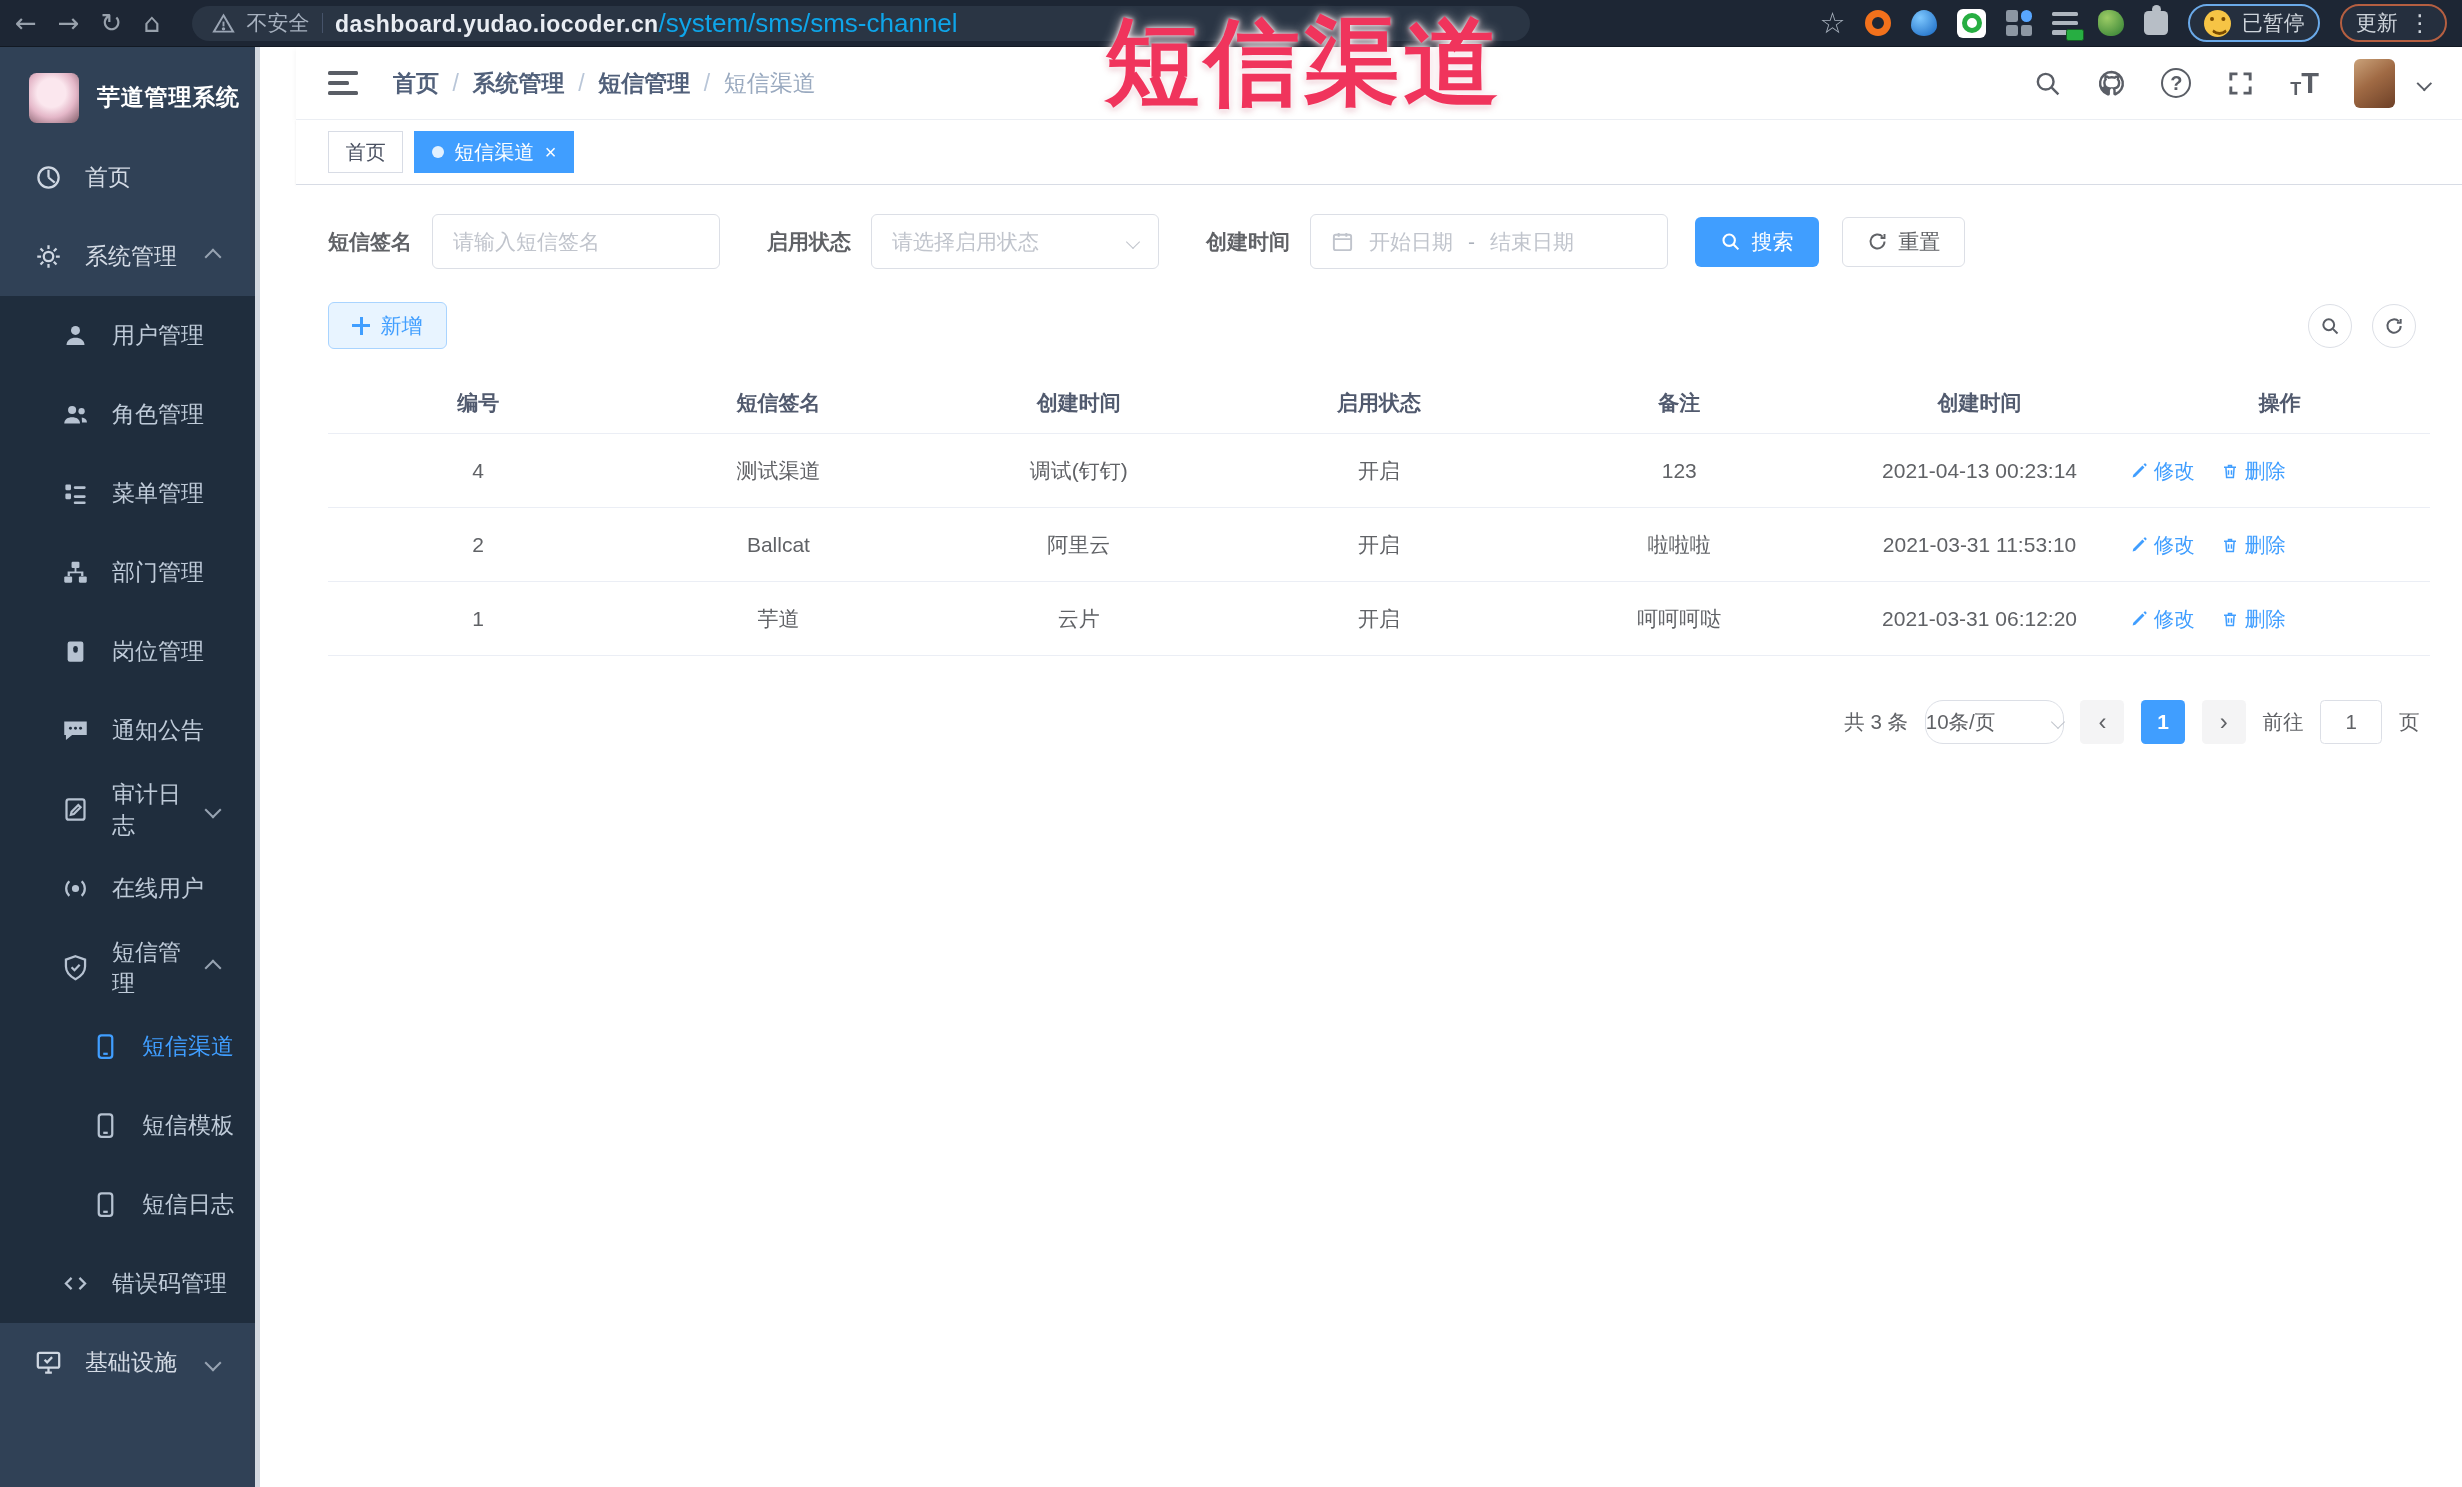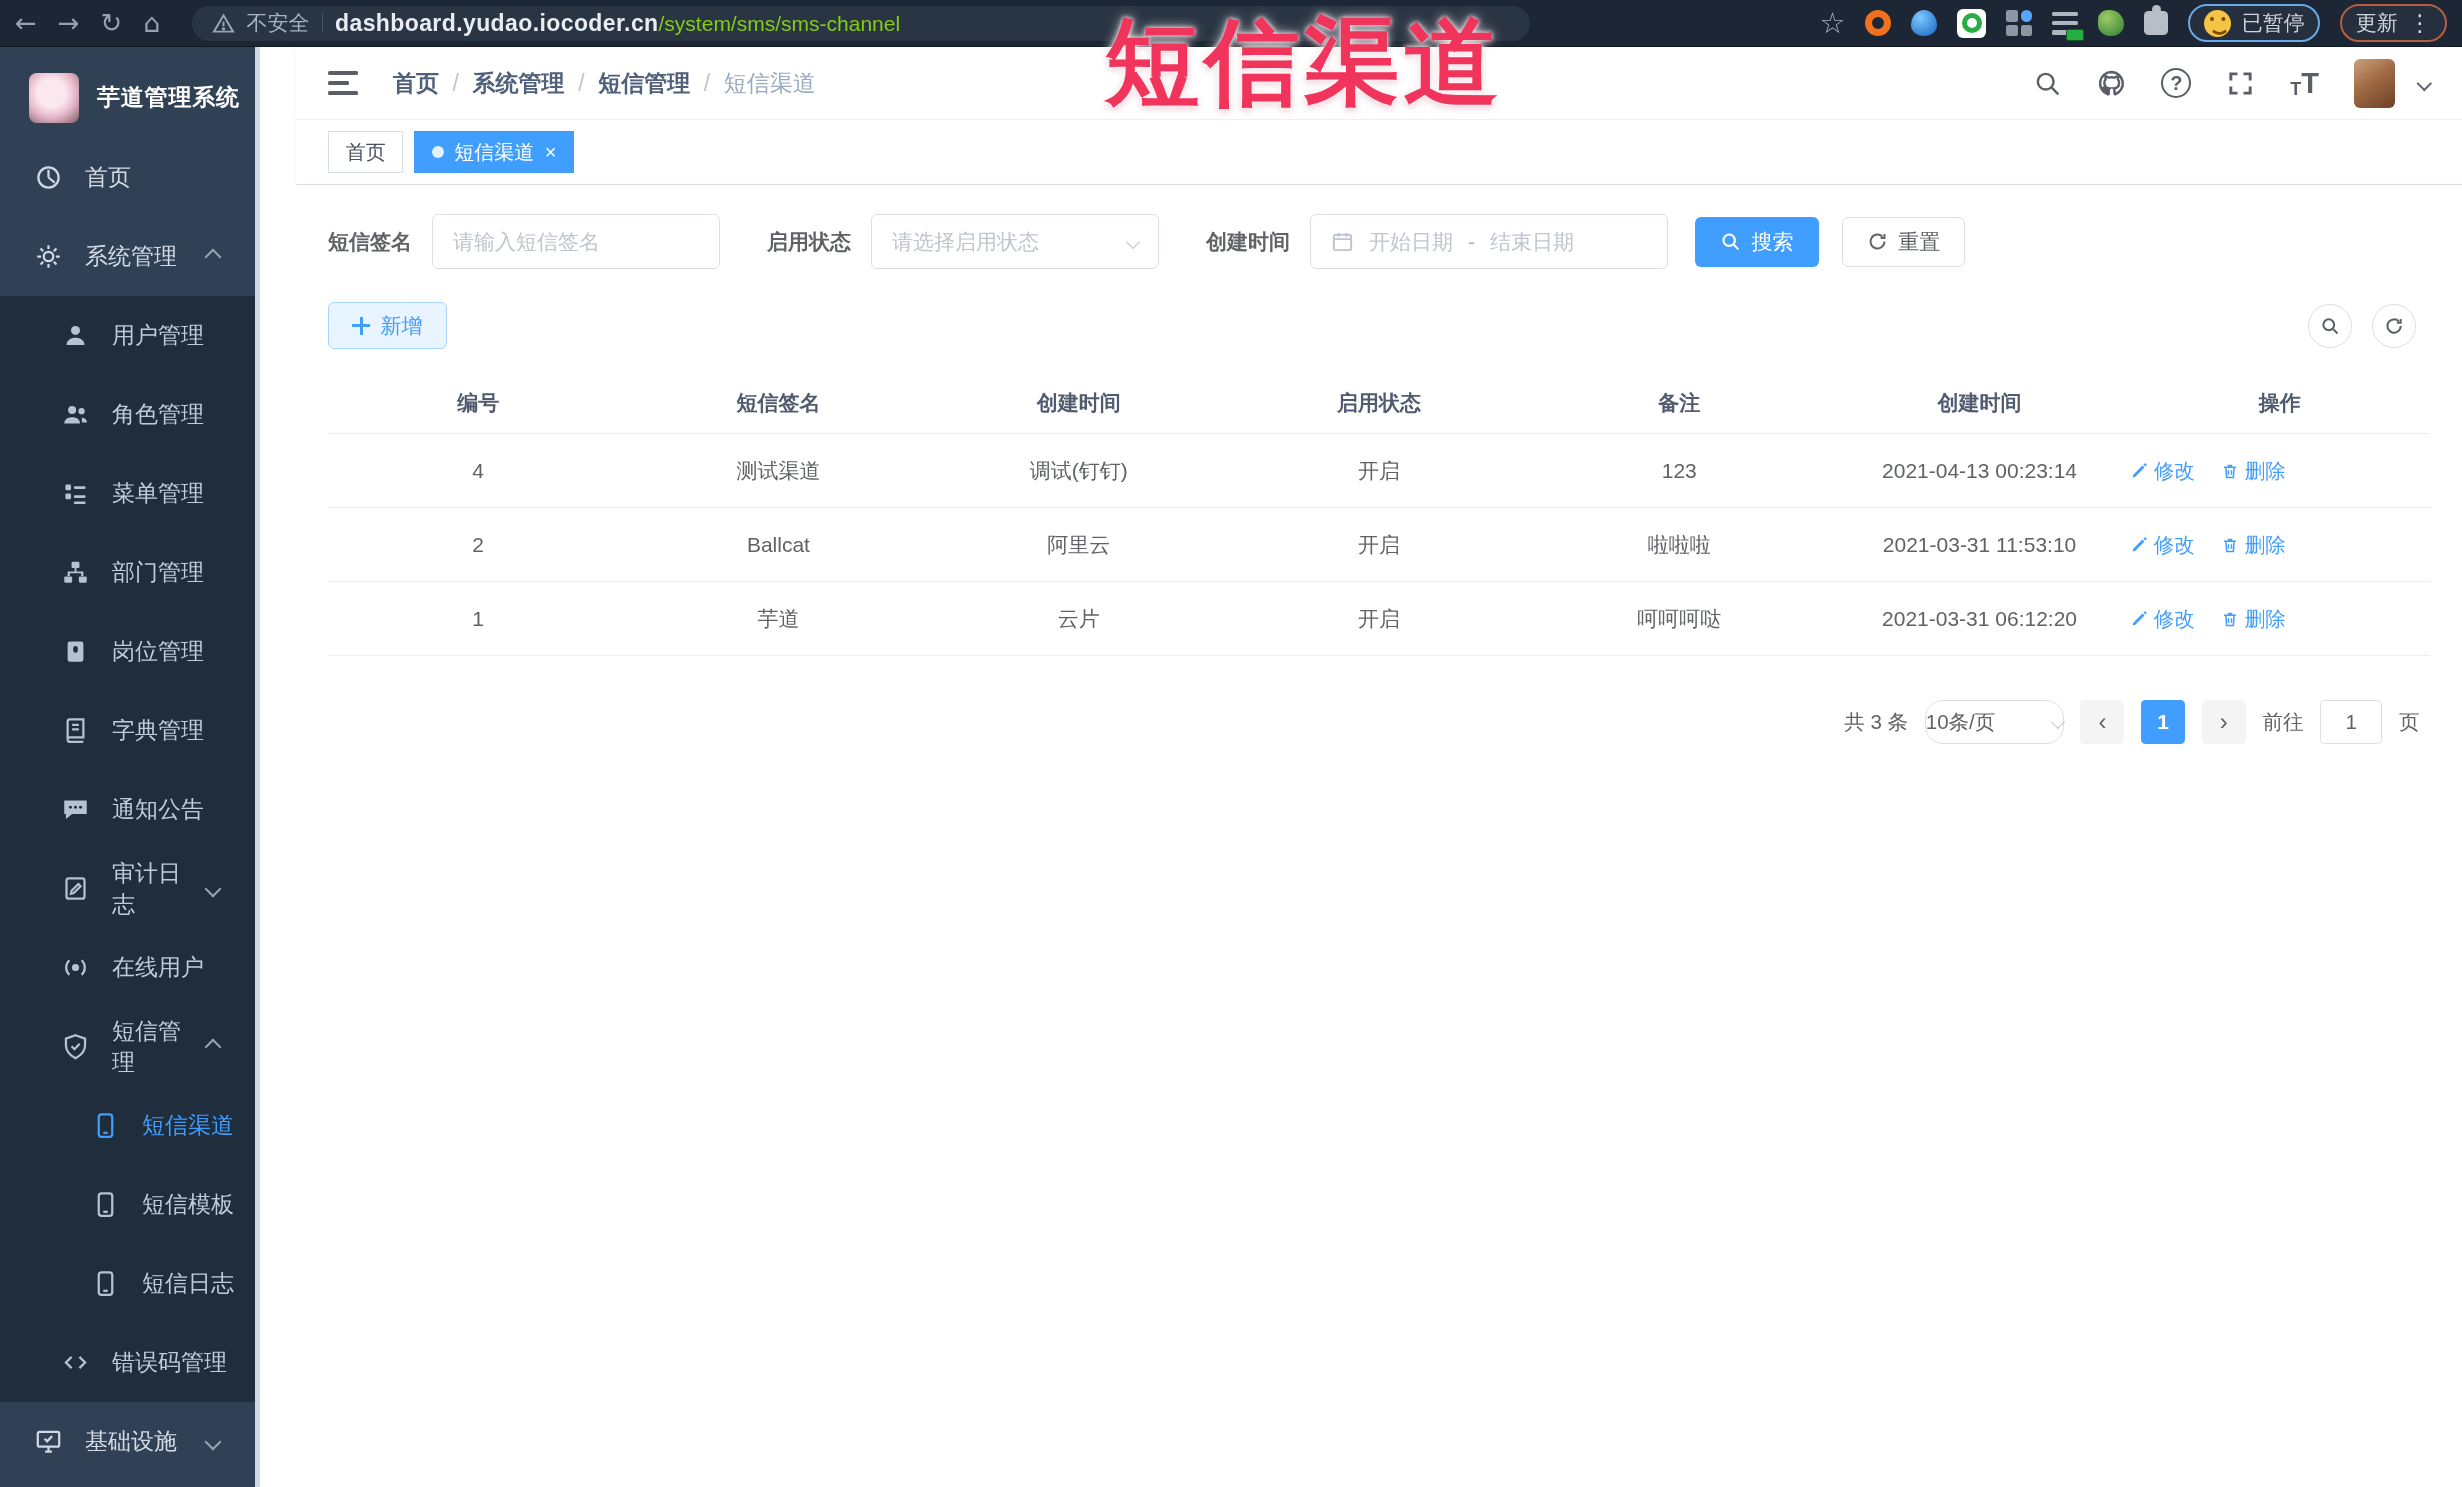--- a/index.html
+++ b/index.html
@@ -11,21 +11,21 @@
   .browser-bar { position:absolute; top:0; left:0; width:100%; height:47px;
     background:#1d2634; display:flex; align-items:center; padding:0 15px;
     gap:21px; border-bottom:0.8px solid #121923; z-index:5; }
   .bnav { color:#98a1ac; font-size:26px; line-height:1; cursor:default; font-family:"DejaVu Sans",sans-serif; }
   .url-pill { height:35px; width:1338px; margin-left:10.6px; background:#2a3544;
     border-radius:17.4px; display:flex; align-items:center; padding:0 20px; gap:12px; }
   .warn-tri { width:23px; height:23px; color:#9aa5b4; flex:none; }
   .sec-label { color:#a7b1bf; font-size:21px; }
   .pill-div { width:1.5px; height:20px; background:#46536a; }
   .url-host { color:#e9edf3; font-size:23px; font-weight:700; letter-spacing:0.4px; }
-  .url-path { color:#84cc16; font-size:21px; }
+  .url-path { color:#0ea5e9; font-size:26px; }
   .ext-cluster { margin-left:auto; display:flex; align-items:center; gap:20px; }
   .star { color:#a7b0bc; font-size:29px; font-family:"DejaVu Sans",sans-serif; }
   .ext-ring { width:26px; height:26px; border-radius:50%; border:7.6px solid #f2711c; }
   .ext-blue { width:26px; height:26px; border-radius:50% 50% 50% 50%/60% 60% 40% 40%;
     background:radial-gradient(circle at 35% 30%, #7ec8ff, #1565c0); }
   .ext-green { width:29px; height:29px; border-radius:6px; background:#fff;
     display:flex; align-items:center; justify-content:center; }
   .ext-green i { display:block; width:20px; height:20px; border-radius:50%; border:5.3px solid #27ae42; }
   .ext-grid { width:26px; height:26px; display:grid; grid-template-columns:1fr 1fr; gap:3px; }
   .ext-grid i { background:#8d97a3; border-radius:2.3px; }
@@ -274,28 +274,20 @@
       <span>部门管理</span>
     </div>
     <div class="mi l2">
       <svg class="ic" viewBox="0 0 24 24" fill="currentColor">
           <rect x="5" y="3" width="14" height="18" rx="2"></rect>
           <rect x="10" y="7" width="4" height="6" rx="2" fill="#1f2d3d"></rect>
         </svg>
       <span>岗位管理</span>
     </div>
     <div class="mi l2">
-      <svg class="ic" viewBox="0 0 24 24" fill="none" stroke="currentColor" stroke-width="2">
-          <path d="M5 4a2 2 0 012-2h12v16H7a2 2 0 00-2 2z"></path>
-          <path d="M5 20a2 2 0 002 2h12"></path>
-          <path d="M9 7h6M9 11h6"></path>
-        </svg>
-      <span>字典管理</span>
-    </div>
-    <div class="mi l2">
       <svg class="ic" viewBox="0 0 24 24" fill="currentColor">
           <path d="M2 4h20v12H9l-5.5 4.5V16H2z"></path>
           <circle cx="7.5" cy="10" r="1.3" fill="#1f2d3d"></circle>
           <circle cx="12" cy="10" r="1.3" fill="#1f2d3d"></circle>
           <circle cx="16.5" cy="10" r="1.3" fill="#1f2d3d"></circle>
         </svg>
       <span>通知公告</span>
     </div>
     <div class="mi l2">
       <svg class="ic" viewBox="0 0 24 24" fill="none" stroke="currentColor" stroke-width="2">

